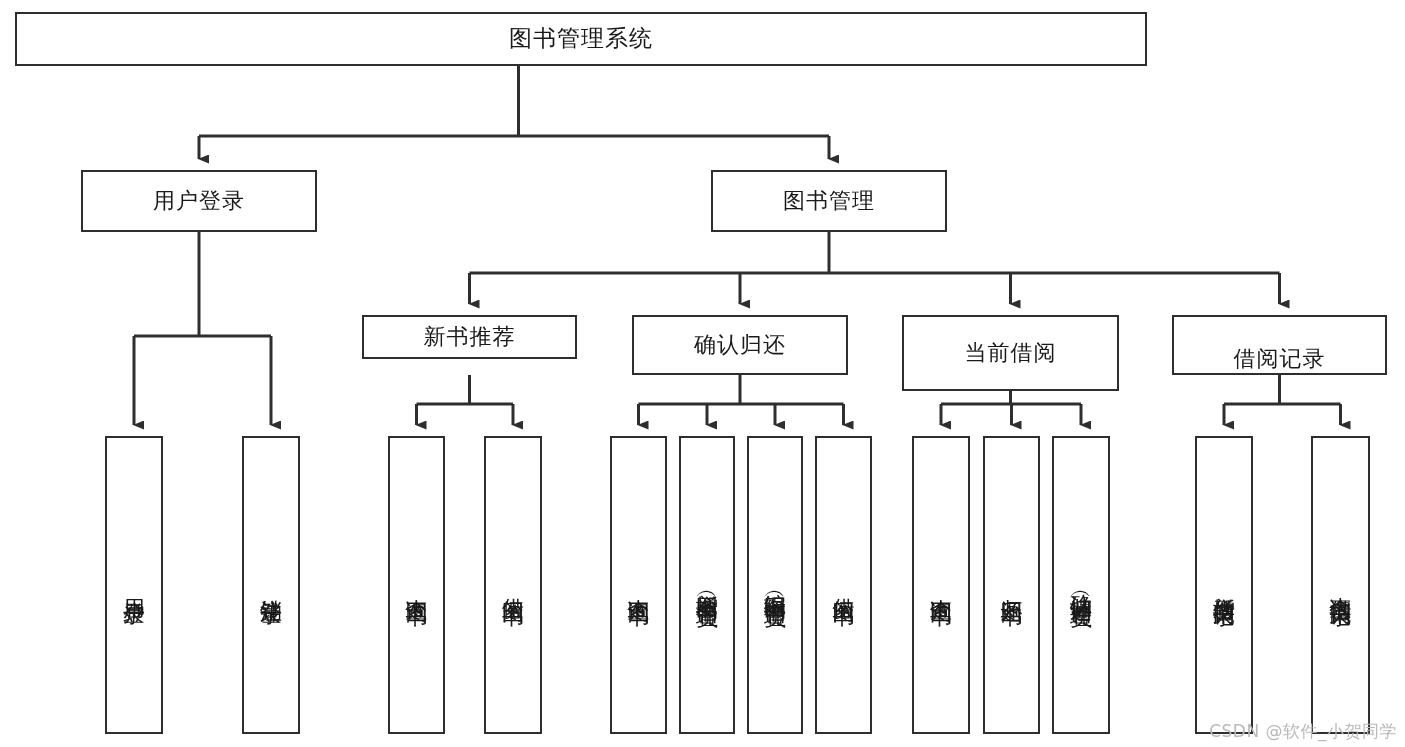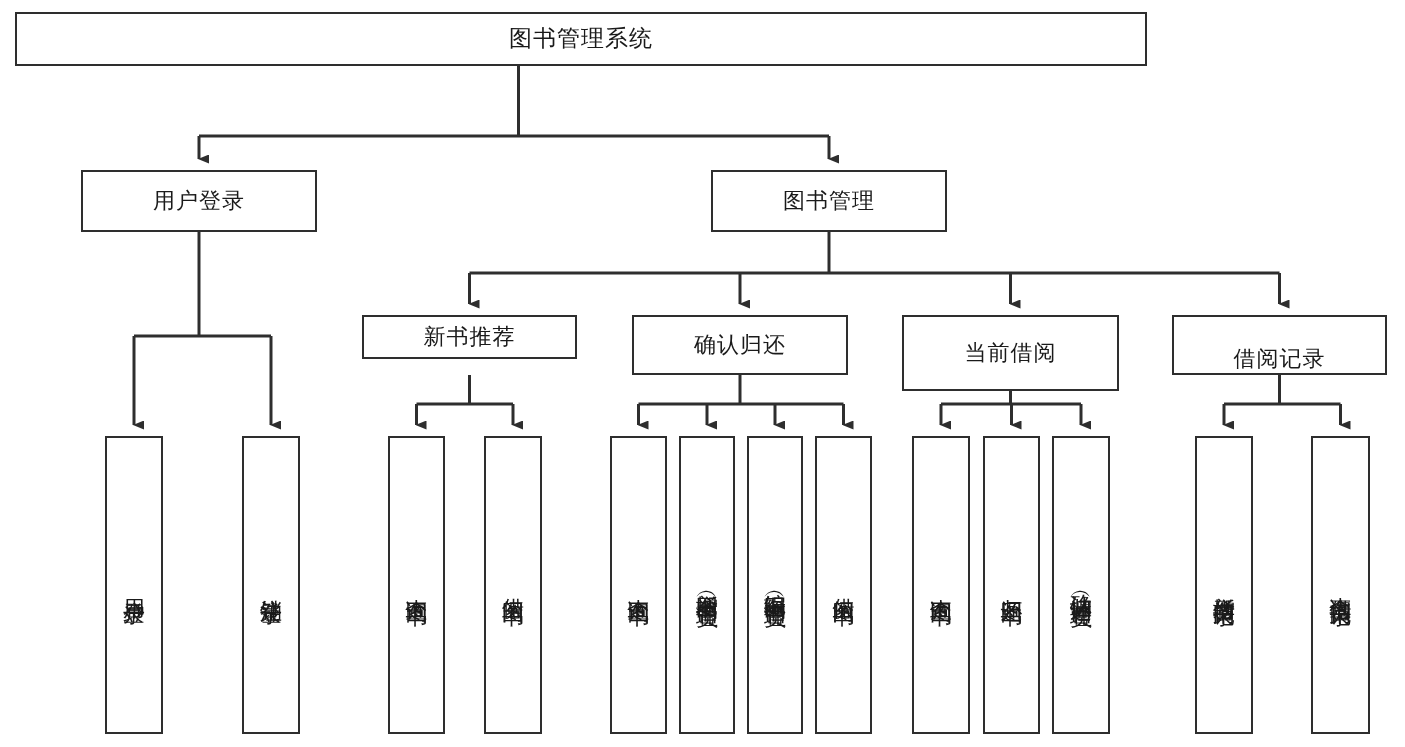--- a/index.html
+++ b/index.html
@@ -170,13 +170,14 @@
         <span class="label">确认归还（管理员）</span>
       </div>
       <div class="node v" style="left: 1195px; top: 436px; width: 58px; height: 298px;">
         <span class="label">新增借阅记录</span>
       </div>
       <div class="node v" style="left: 1311px; top: 436px; width: 59px; height: 298px;">
         <span class="label">查询借阅记录</span>
       </div>
     </div>
 
+  <div id="watermark">CSDN @软件_小贺同学</div>
 </div>
 
 </body></html>

